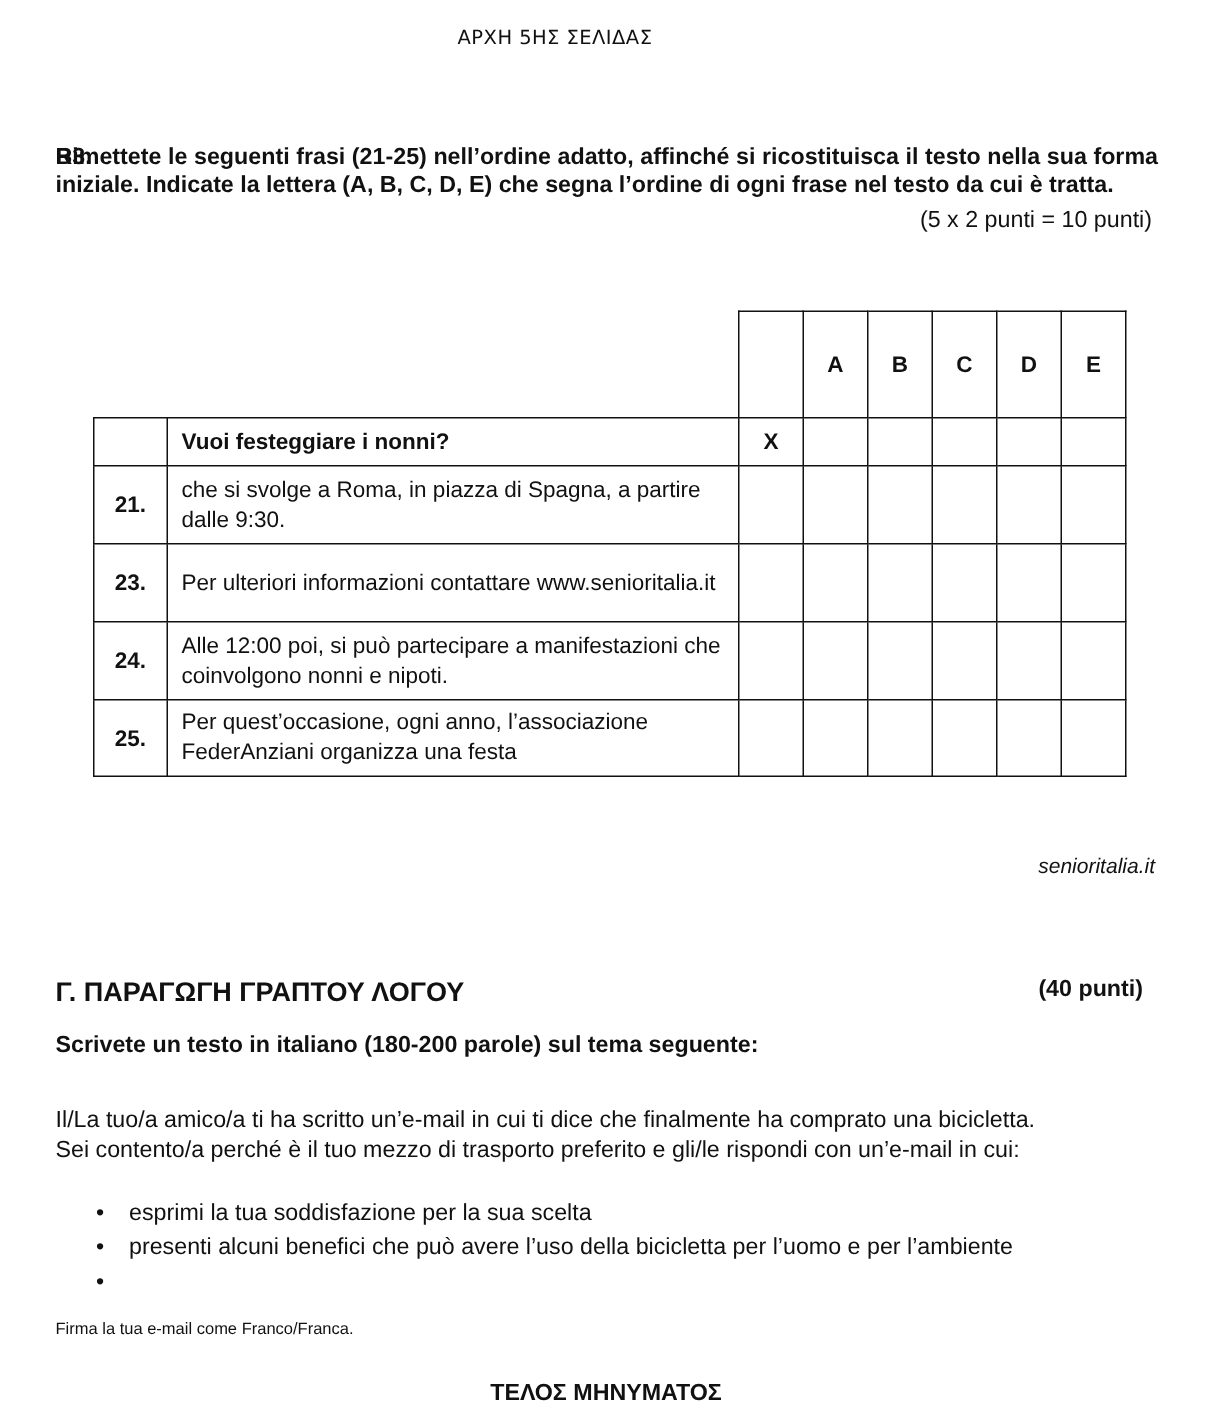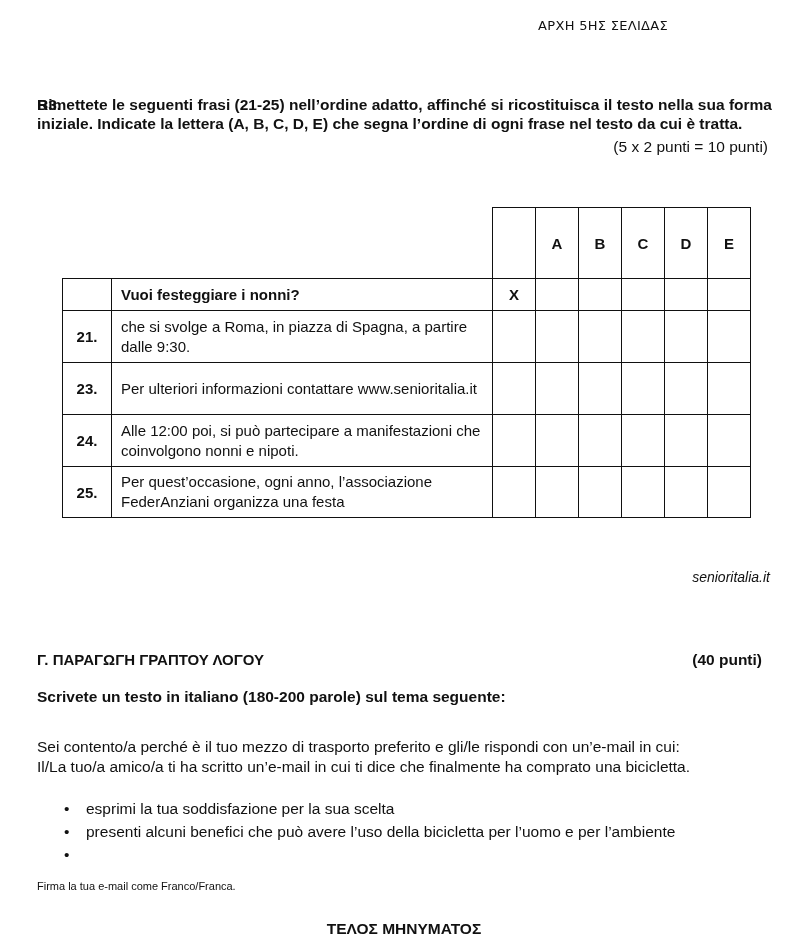--- a/index.html
+++ b/index.html
@@ -1,30 +1,30 @@
 <!DOCTYPE html>
 <html><head>
 <meta charset="utf-8">
 <style>
   html, body { margin:0; padding:0; background:#ffffff; }
   body { width:808px; height:945px; position:relative; overflow:hidden; color:#111; font-family:"Liberation Sans", sans-serif; }
   .abs { position:absolute; }
-  .page-header { left:0; width:668px; top:18px; text-align:right; font-family:"DejaVu Sans", sans-serif; font-size:13px; letter-spacing:0.3px; }
+  .page-header { left:0; width:668px; top:18px; text-align:center; font-family:"DejaVu Sans", sans-serif; font-size:13px; letter-spacing:0.3px;padding-left:36px; }
   .b3 { left:37px; top:95px; width:735px; font-weight:bold; font-size:15.5px; line-height:19px; }
   .b3 .num { position:absolute; left:0; top:0; }
   .b3 .txt { text-align:justify; text-align-last:left; }
   .points1 { right:40px; top:138px; font-size:15.5px; }
   table.grid { position:absolute; left:62px; top:207px; border-collapse:collapse; font-size:15px; }
   table.grid td { border:1.5px solid #111; padding:0; vertical-align:middle; }
   table.grid td.blank { border:none; }
   td.nr { width:48px; text-align:center; font-weight:bold; }
   td.tx { width:371px; padding-left:9px !important; line-height:20px; }
   td.c { width:42px; text-align:center; font-weight:bold; }
   .source { right:38px; top:569px; font-style:italic; font-size:14px; }
-  .g-title { left:37px; top:651px; font-weight:bold; font-size:15px; }
+  .g-title { left:37px; top:651px; font-weight:bold; font-size:18px; }
   .points2 { right:46px; top:651px; font-weight:bold; font-size:15.5px; }
   .g-instr { left:37px; top:688px; font-weight:bold; font-size:15.5px; }
   .g-para { left:37px; top:737px; width:740px; font-size:15.5px; line-height:20px; }
   ul.bul { position:absolute; left:37px; top:797px; margin:0; padding:0; list-style:none; font-size:15.5px; line-height:23px; }
   ul.bul li { position:relative; padding-left:49px; }
   ul.bul li .dot { position:absolute; left:27px; top:0; }
   .sign { left:37px; top:880px; font-size:11px; }
   .end { left:0; width:808px; top:920px; text-align:center; font-weight:bold; font-size:15.5px; }
 </style>
 </head>
@@ -102,22 +102,22 @@
 </tbody>
   </table>
 
 <div class="abs source">senioritalia.it</div>
 
 <div class="abs g-title">Γ. ΠΑΡΑΓΩΓΗ ΓΡΑΠΤΟΥ ΛΟΓΟΥ</div>
 <div class="abs points2">(40 punti)</div>
 <div class="abs g-instr">Scrivete un testo in italiano (180-200 parole) sul tema seguente:</div>
 
 <div class="abs g-para">
+  <div>Il/La tuo/a amico/a ti ha scritto un’e-mail in cui ti dice che finalmente ha comprato una bicicletta.</div>
   <div>Sei contento/a perché è il tuo mezzo di trasporto preferito e gli/le rispondi con un’e-mail in cui:</div>
-  <div>Il/La tuo/a amico/a ti ha scritto un’e-mail in cui ti dice che finalmente ha comprato una bicicletta.</div>
 </div>
 
 <ul class="bul">
   <li><span class="dot">•</span><span>esprimi la tua soddisfazione per la sua scelta</span></li>
   <li><span class="dot">•</span><span>presenti alcuni benefici che può avere l’uso della bicicletta per l’uomo e per l’ambiente</span></li>
   <li><span class="dot">•</span></li>
 </ul>
 
 <div class="abs sign">Firma la tua e-mail come Franco/Franca.</div>
 <div class="abs end">ΤΕΛΟΣ ΜΗΝΥΜΑΤΟΣ</div>

